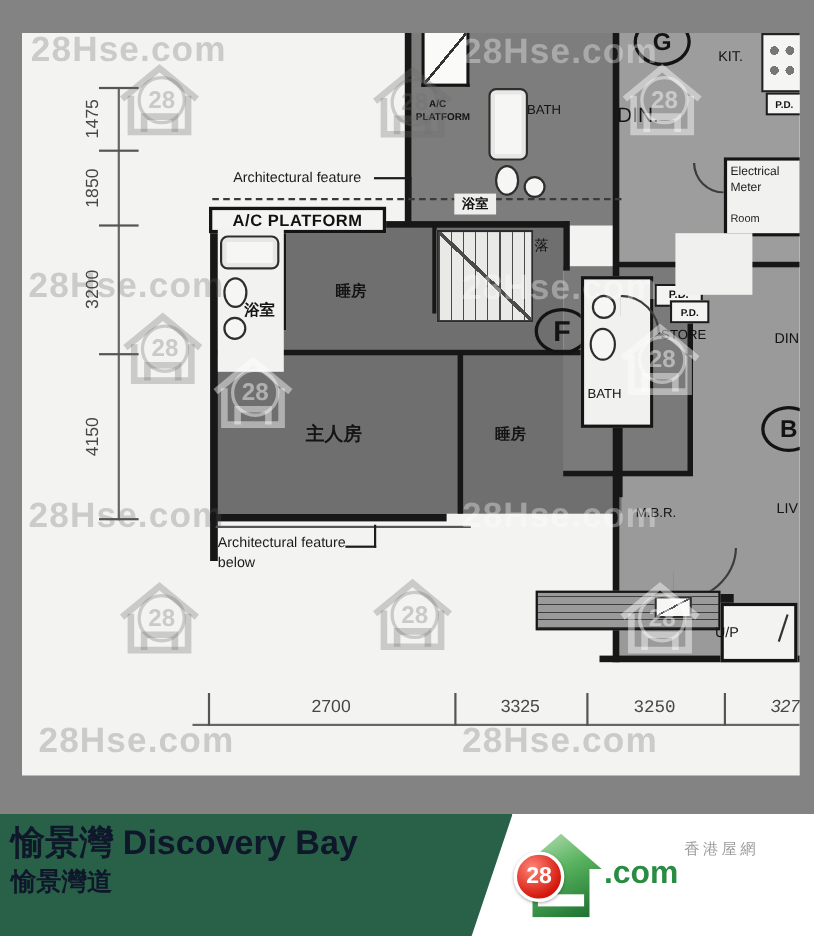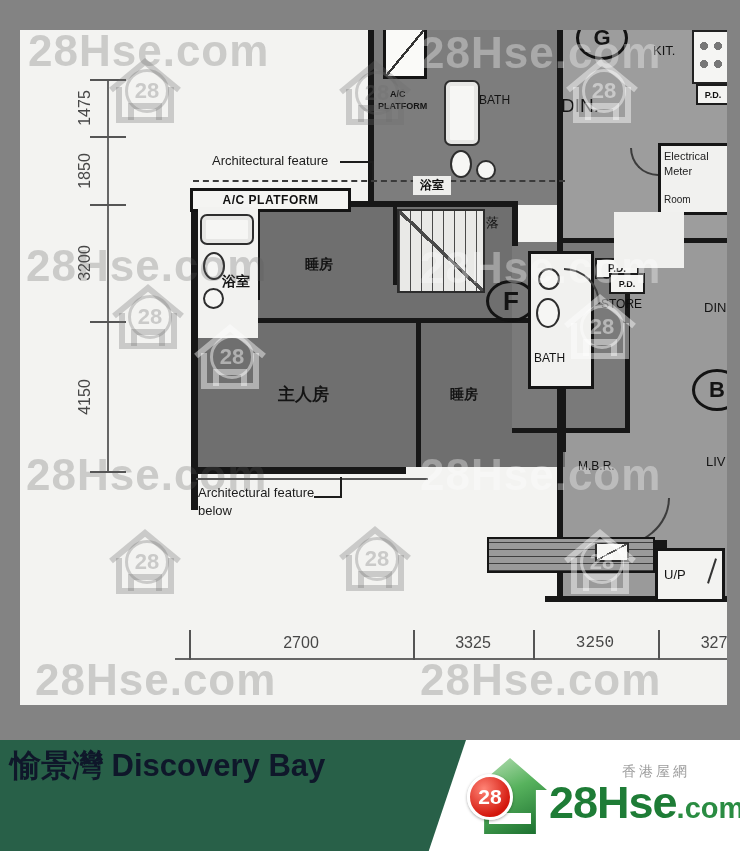--- a/index.html
+++ b/index.html
@@ -23,21 +23,21 @@
          align-items:center;justify-content:center;font-weight:bold;color:#131313;background:transparent;}
   .arc{position:absolute;}
   .dimlb{position:absolute;color:#474747;font-size:16px;text-align:center;}
   .dimlb-v{position:absolute;color:#474747;font-size:16px;text-align:center;width:44px;height:16px;
            transform:rotate(-90deg);}
   .hatch-stairs{background:
       linear-gradient(to top right, transparent 48.5%, #4a4a4a 48.5%, #4a4a4a 51.5%, transparent 51.5%),
       repeating-linear-gradient(90deg,#4a4a4a 0 1px, transparent 1px 11px),#e9e9e7;}
   .hatch-steps{background:repeating-linear-gradient(0deg,#3f3f3f 0 1px, transparent 1px 7px),#9a9a9a;}
   
-  .wm-text{position:absolute;font-size:44px;font-weight:bold;letter-spacing:1px;z-index:60;white-space:nowrap;}
+  .wm-text{position:absolute;font-size:32px;font-weight:bold;letter-spacing:1px;z-index:60;white-space:nowrap;}
   .wm-on-white{color:rgba(90,90,90,0.26);}
   .wm-on-dark{color:rgba(255,255,255,0.34);}
   .wm-logo{position:absolute;width:80px;height:74px;z-index:60;}
   .wm-logo svg{position:absolute;left:0;top:0;}
   .wm-badge{position:absolute;left:20px;top:15px;width:38px;height:38px;border-radius:50%;
             border:3px solid currentColor;font-size:22px;font-weight:bold;line-height:38px;text-align:center;}
   .wm-c-white{color:rgba(110,110,110,0.30);}
   .wm-c-dark{color:rgba(255,255,255,0.45);}
   
   #banner-green{position:absolute;left:0;top:740px;width:466px;height:111px;background:#286048;
@@ -90,21 +90,21 @@
     <div class="w" style="left:525px;top:566px;width:182px;height:6px;"></div>
     <div class="w" style="left:534px;top:288px;width:14px;height:16px;"></div>
     <div class="w" style="left:633px;top:510px;width:14px;height:30px;"></div>
     <div class="thin" style="left:176px;top:448px;width:232px;height:2px;background:#555;"></div>
 
     <div class="abs" style="left:173px;top:150px;width:372px;height:0;border-top:2px dashed #3a3a3a;"></div>
     <div class="lb" style="left:192px;top:124px;font-size:13px;color:#1c1c1c;">Architectural feature</div>
     <div class="thin" style="left:320px;top:131px;width:34px;height:2px;background:#1c1c1c;"></div>
     <div class="thin" style="left:352px;top:131px;width:2px;height:19px;background:#1c1c1c;"></div>
 
-    <div class="chip" style="left:170px;top:158px;width:155px;height:18px;border:3px solid #141414;font-size:12px;letter-spacing:0.5px;">
+    <div class="chip" style="left:170px;top:158px;width:155px;height:18px;border:3px solid #141414;font-size:15px;letter-spacing:0.5px;">
       <span>A/C PLATFORM</span>
     </div>
 
     <div class="fill" style="left:178px;top:177px;width:60px;height:131px;background:#f2f2f0;"></div>
     <div class="fixw" style="left:180px;top:184px;width:50px;height:27px;border-radius:7px;box-shadow:inset 0 0 0 4px rgba(0,0,0,0.06);"></div>
     <div class="fixw" style="left:183px;top:222px;width:18px;height:24px;border-radius:50%;"></div>
     <div class="fixw" style="left:183px;top:258px;width:17px;height:17px;border-radius:50%;"></div>
     <div class="lb" style="left:202px;top:244px;font-size:14px;font-weight:bold;">浴室</div>
 
     <div class="lb" style="left:285px;top:227px;font-size:14px;font-weight:bold;">睡房</div>
@@ -174,21 +174,21 @@
       <span>B</span>
     </div>
     <div class="lb" style="left:686px;top:425px;font-size:13px;">LIV</div>
     <div class="lb" style="left:558px;top:430px;font-size:12px;">M.B.R.</div>
     <div class="arc" style="left:544px;top:238px;width:34px;height:34px;border-right:2px solid #3c3c3c;border-top:2px solid #3c3c3c;border-top-right-radius:100%;"></div>
     <div class="arc" style="left:592px;top:468px;width:56px;height:48px;border-right:2px solid #3c3c3c;border-bottom:2px solid #3c3c3c;border-bottom-right-radius:100%;"></div>
     <div class="hatch-steps" style="position:absolute;left:467px;top:507px;width:164px;height:32px;border:2px solid #151515;"></div>
     <div class="fixw" style="left:575px;top:512px;width:30px;height:16px;background:
          linear-gradient(to bottom right,transparent 47%,#555 47%,#555 53%,transparent 53%),#f6f6f4;"></div>
     <div class="room-white" style="left:635px;top:518px;width:64px;height:48px;background:#f3f3f1;"></div>
-    <div class="lb" style="left:644px;top:538px;font-size:13px;">U/P</div>
+    <div class="lb" style="left:630px;top:538px;font-size:13px;">U/P</div>
     <div class="thin" style="left:691px;top:528px;width:2px;height:26px;background:#333;transform:rotate(18deg);"></div>
 
     <div class="thin" style="left:87px;top:50px;width:2px;height:393px;background:#666;"></div>
     <div class="thin" style="left:70px;top:49px;width:36px;height:2px;background:#555;"></div>
     <div class="thin" style="left:70px;top:106px;width:36px;height:2px;background:#555;"></div>
     <div class="thin" style="left:70px;top:174px;width:36px;height:2px;background:#555;"></div>
     <div class="thin" style="left:70px;top:291px;width:36px;height:2px;background:#555;"></div>
     <div class="thin" style="left:70px;top:441px;width:36px;height:2px;background:#555;"></div>
     <div class="dimlb-v" style="left:42px;top:70px;">1475</div>
     <div class="dimlb-v" style="left:42px;top:133px;">1850</div>
@@ -196,21 +196,21 @@
     <div class="dimlb-v" style="left:42px;top:359px;">4150</div>
 
     <div class="thin" style="left:155px;top:628px;width:552px;height:2px;background:#666;"></div>
     <div class="thin" style="left:169px;top:600px;width:2px;height:30px;background:#555;"></div>
     <div class="thin" style="left:393px;top:600px;width:2px;height:30px;background:#555;"></div>
     <div class="thin" style="left:513px;top:600px;width:2px;height:30px;background:#555;"></div>
     <div class="thin" style="left:638px;top:600px;width:2px;height:30px;background:#555;"></div>
     <div class="dimlb" style="left:259px;top:604px;width:44px;">2700</div>
     <div class="dimlb" style="left:431px;top:604px;width:44px;">3325</div>
     <div class="dimlb" style="left:553px;top:604px;width:44px;font-family:Liberation Mono, monospace;">3250</div>
-    <div class="dimlb" style="left:672px;top:604px;width:44px;">327</div>
+    <div class="dimlb" style="left:672px;top:604px;width:44px;font-style:italic;">327</div>
 
     <div class="wm-text wm-on-white" style="left:8px;top:-4px;">28Hse.com</div>
     <div class="wm-text wm-on-dark" style="left:400px;top:-2px;">28Hse.com</div>
     <div class="wm-text wm-on-white" style="left:6px;top:211px;">28Hse.com</div>
     <div class="wm-text wm-on-dark" style="left:400px;top:213px;">28Hse.com</div>
     <div class="wm-text wm-on-white" style="left:6px;top:420px;">28Hse.com</div>
     <div class="wm-text wm-on-dark" style="left:400px;top:420px;">28Hse.com</div>
     <div class="wm-text wm-on-white" style="left:15px;top:625px;">28Hse.com</div>
     <div class="wm-text wm-on-white" style="left:400px;top:625px;">28Hse.com</div>
 
@@ -301,24 +301,24 @@
             <path d="M14 33 V66 H66 V33"></path>
             <path d="M26 66 V52 H54 V66"></path>
           </g>
         </svg>
       <span class="wm-badge">28</span>
     </div>
   </div>
 
   <div id="banner-green"></div>
   <div class="bn" style="left:10px;top:745px;font-size:31px;">愉景灣 Discovery Bay</div>
+  <div class="bn" style="left:10px;top:786px;font-size:23px;">愉景灣道</div>
 
   <div id="logo-house">
     <div class="house-body"></div>
     <div class="house-door"></div>
     <div id="logo-badge">28</div>
   </div>
   <div id="logo-tagline">香港屋網</div>
   <div id="logo-text">
-    <span id="logo-name">28Hse</span>
       <span id="logo-tld">.com</span>
   </div>
 </div>
 
 </body></html>

